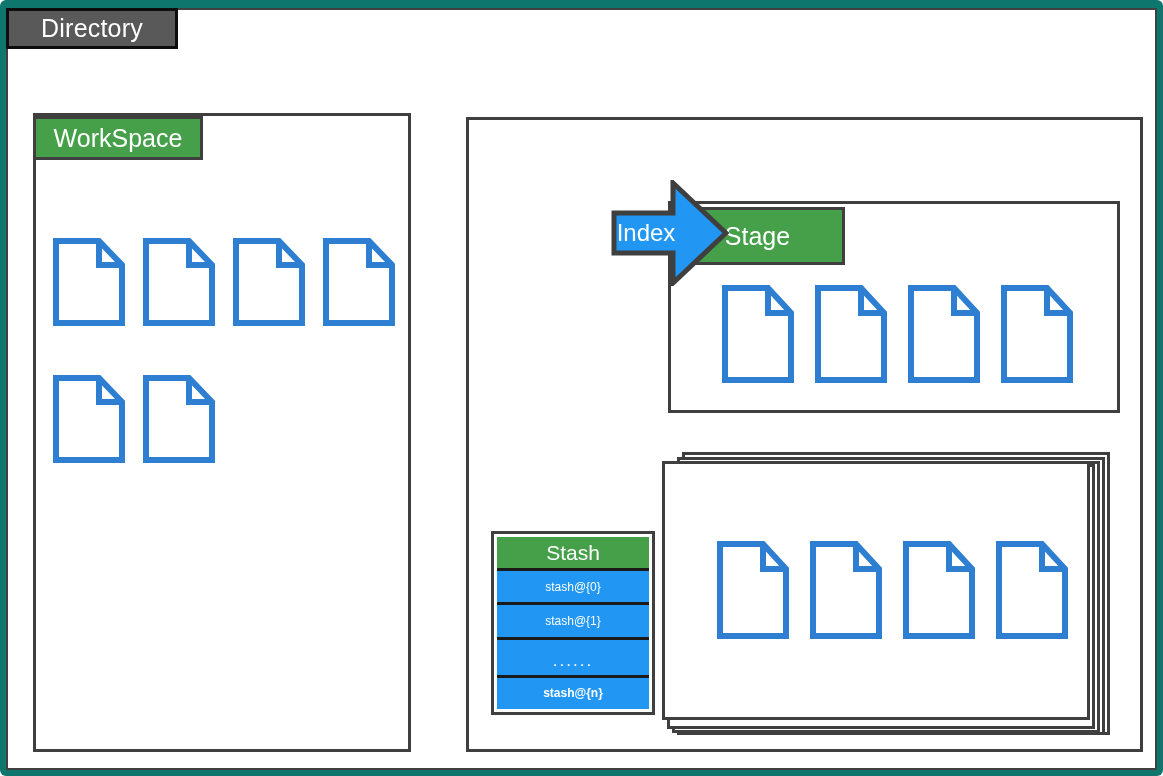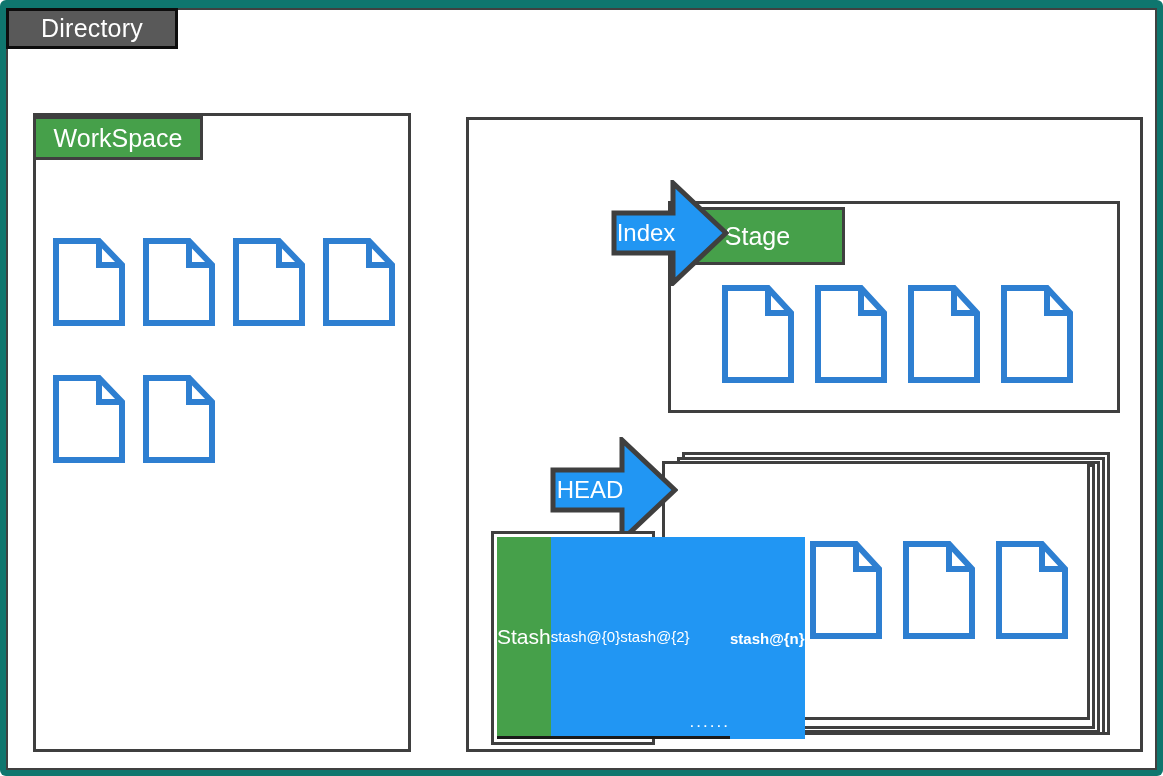--- a/index.html
+++ b/index.html
@@ -163,36 +163,36 @@
   .arrow-head  { left: 550px; top: 437px; width: 128px; height: 106px; }
   .arrow-index .arrow-label { width: 70px; }
   .arrow-head .arrow-label  { width: 80px; }
 
   
   .stash-box {
     position: absolute;
     left: 491px;
     top: 531px;
     width: 164px;
-    height: 214px;
+    height: 184px;
     background: #ffffff;
     border: 3px solid #3f3f3f;
     box-sizing: border-box;
     z-index: 10;
     display: flex;
-    flex-direction: row;
+    flex-direction: column;
     padding: 3px;
   }
   .stash-row {
     flex: 1 1 0;
     display: flex;
     align-items: center;
     justify-content: center;
     color: #ffffff;
-    font-size: 15px;
+    font-size: 12px;
     border-bottom: 3px solid #1a1a1a;
     box-sizing: border-box;
   }
   .stash-row:last-child { border-bottom: none; font-weight: bold; }
   .stash-row.header { background: #46a04a; font-size: 21px; }
   .stash-row.item   { background: #2196f3; }
   .stash-row.ellipsis {
     background: #2196f3;
     align-items: flex-end;
     padding-bottom: 4px;
@@ -313,36 +313,30 @@
     <svg class="file-icon" width="74" height="100" viewBox="0 0 74 100">
       <path d="M4 4 H47 L70 29 V96 H4 Z" fill="#ffffff" stroke="#2e7fd1" stroke-width="6" stroke-linejoin="miter"></path>
       <path d="M47 4 V29 H70" fill="none" stroke="#2e7fd1" stroke-width="6" stroke-linejoin="miter"></path>
     </svg>
     <svg class="file-icon" width="74" height="100" viewBox="0 0 74 100">
       <path d="M4 4 H47 L70 29 V96 H4 Z" fill="#ffffff" stroke="#2e7fd1" stroke-width="6" stroke-linejoin="miter"></path>
       <path d="M47 4 V29 H70" fill="none" stroke="#2e7fd1" stroke-width="6" stroke-linejoin="miter"></path>
     </svg>
   </div>
 
-  <div class="block-arrow arrow-head">
-    <svg width="128" height="106" viewBox="0 0 128 106">
-      <path d="M3 33 H72 V3 L125 53 L72 103 V73 H3 Z" fill="#2196f3" stroke="#3f3f3f" stroke-width="5" stroke-linejoin="miter"></path>
-    </svg>
-    <span class="arrow-label">HEAD</span>
-  </div>
 
   <div class="stash-box">
     <div class="stash-row header">
       <span>Stash</span>
     </div>
     <div class="stash-row item">
       <span>stash@{0}</span>
     </div>
     <div class="stash-row item">
-      <span>stash@{2}</span>
+      <span>stash@{1}</span>
     </div>
     <div class="stash-row ellipsis">
       <span>......</span>
     </div>
     <div class="stash-row item">
       <span>stash@{n}</span>
     </div>
   </div>
 
 </div>

